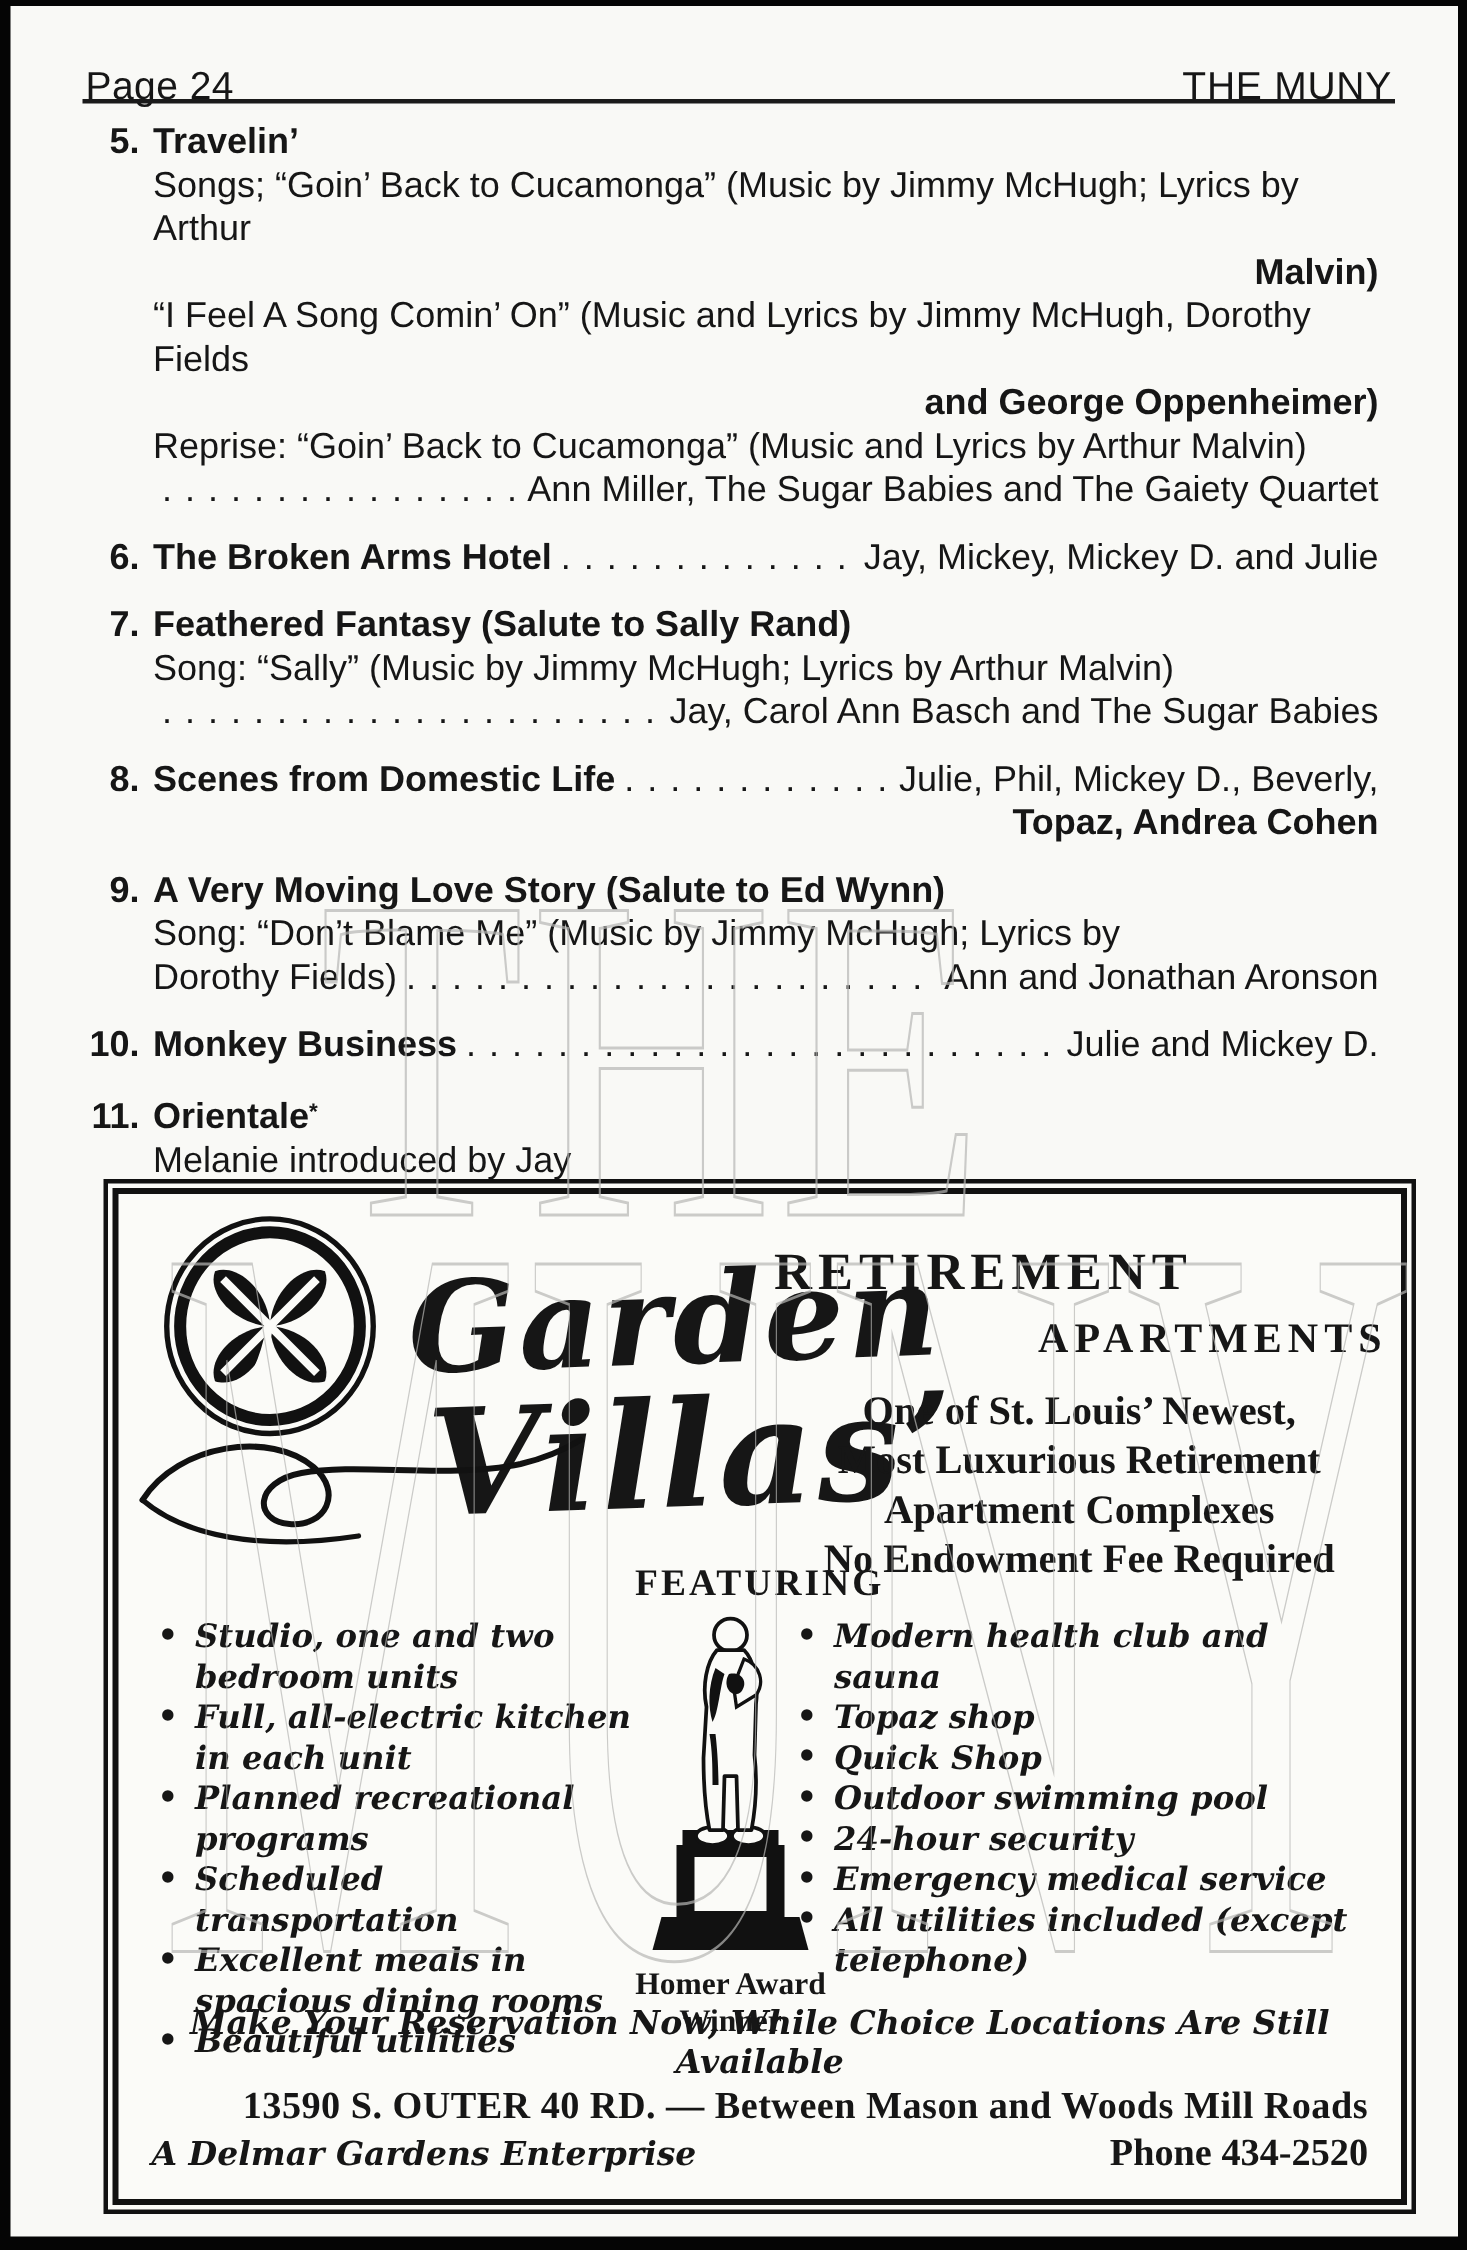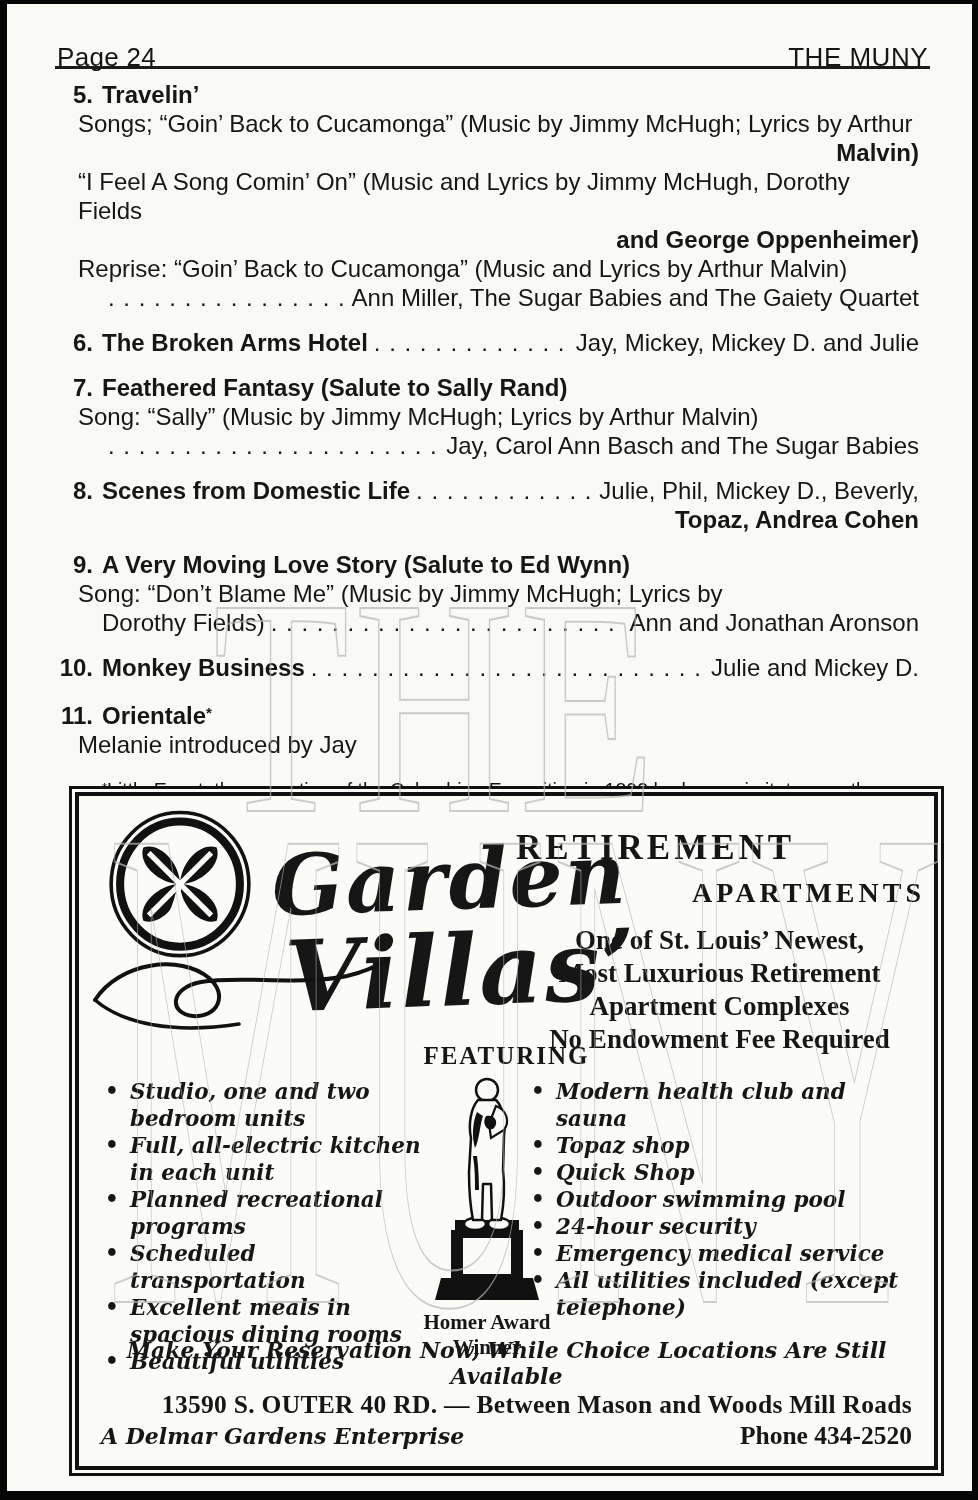--- a/index.html
+++ b/index.html
@@ -18,21 +18,21 @@
   #header-rule{position:absolute;left:48px;right:42px;top:62px;height:3px;background:#1b1b1b;}
   
   #program{position:absolute;left:50px;top:76px;width:862px;font-size:24px;line-height:29px;}
   .prog-item{margin-bottom:16px;}
   .title-row{display:flex;align-items:baseline;}
   .num{flex:0 0 36px;text-align:right;font-weight:bold;padding-right:9px;}
   .ptitle{font-weight:bold;white-space:nowrap;}
   .ptitle sup{font-size:15px;vertical-align:6px;}
   .dots{flex:1 1 auto;min-width:0;overflow:hidden;white-space:nowrap;margin:0 6px;letter-spacing:1px;}
   .names{white-space:nowrap;}
-  .line{margin-left:21px;}
+  .line{margin-left:45px;}
   .line.right{text-align:right;margin-left:45px;font-weight:bold;}
   .flexline{display:flex;align-items:baseline;margin-left:45px;}
   .flexline .pre{white-space:nowrap;}
   #footnote{margin-left:45px;margin-top:6px;font-size:19.5px;line-height:26px;max-width:808px;}
   #footnote sup{font-size:13px;vertical-align:5px;}
   
   #ad{position:absolute;left:62px;top:782px;width:869px;height:684px;border:3px solid #111;background:#fbfbf8;}
   #ad-inner{position:absolute;left:3px;top:3px;right:3px;bottom:3px;border:4px solid #111;}
   #ad-content{position:absolute;left:10px;top:8px;right:10px;bottom:6px;font-family:"Liberation Serif",serif;}
   .emblem{position:absolute;left:13px;top:5px;}

